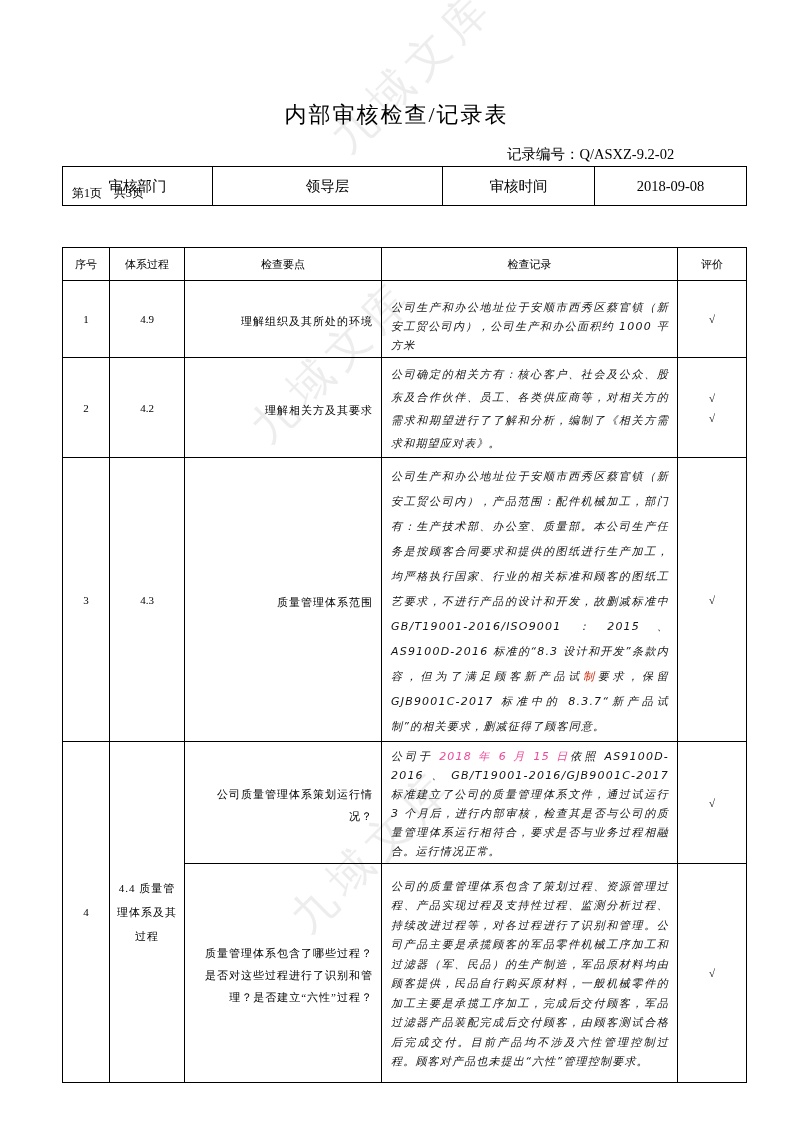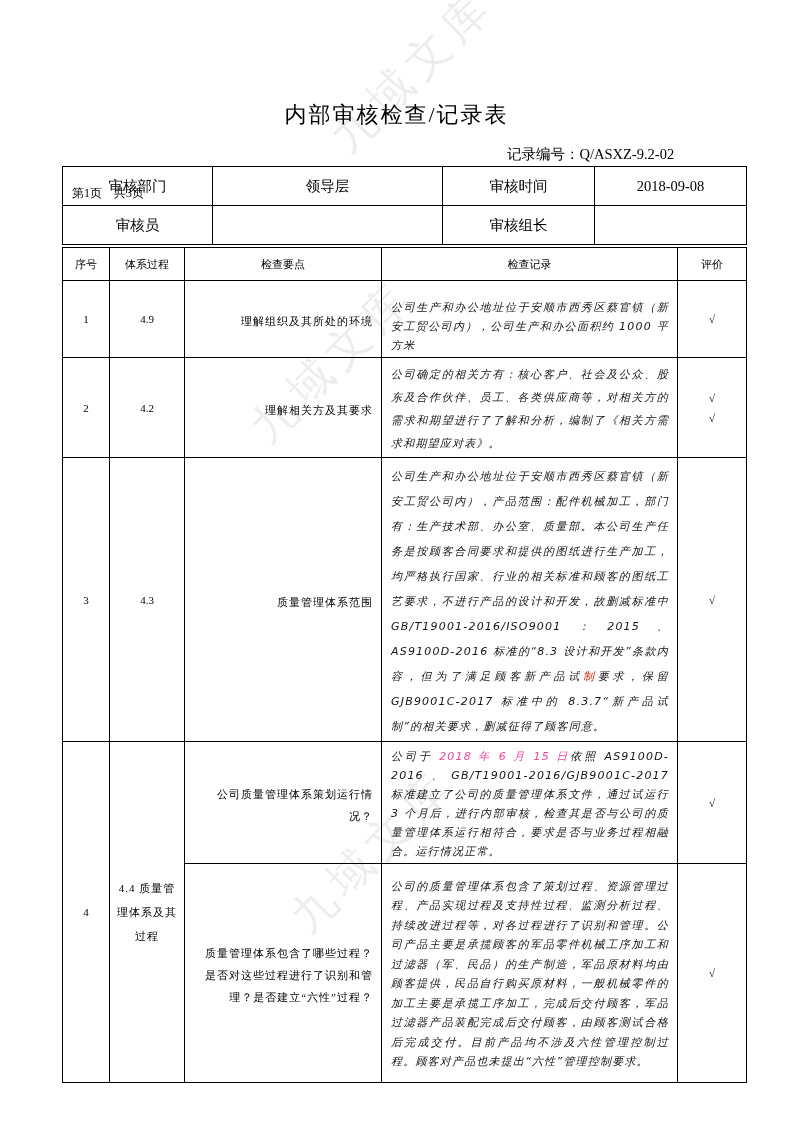--- a/index.html
+++ b/index.html
@@ -89,26 +89,20 @@
           <col style="width:152px">
           <col style="width:152px">
         </colgroup>
       <tbody>
           <tr>
         <td>审核部门</td>
         <td>领导层</td>
         <td>审核时间</td>
         <td>2018-09-08</td>
       </tr>
-      <tr>
-        <td>审核员</td>
-        <td></td>
-        <td>审核组长</td>
-        <td></td>
-      </tr>
     </tbody>
       </table>
 
     <table class="audit-table">
       <colgroup>
           <col style="width:47px">
           <col style="width:75px">
           <col style="width:197px">
           <col style="width:296px">
           <col style="width:69px">

